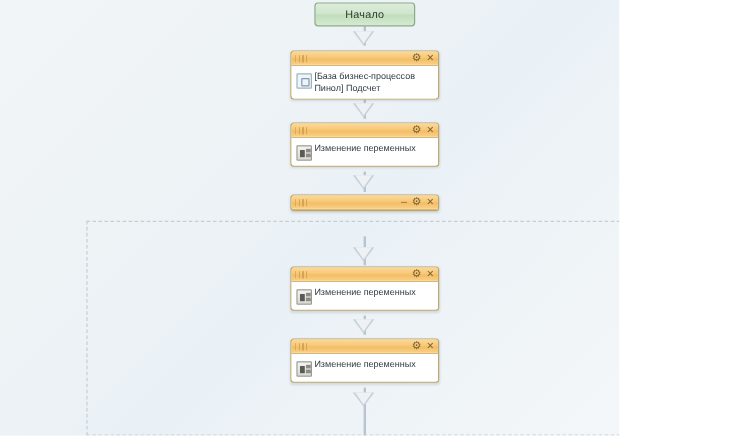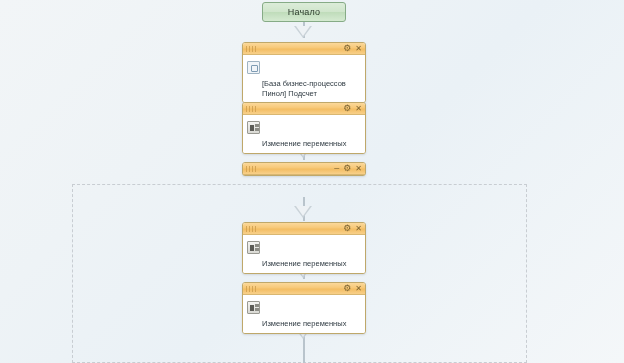--- a/index.html
+++ b/index.html
@@ -8,21 +8,21 @@
   }
   body {
     width: 624px;
     height: 363px;
     font-family: "Liberation Sans", sans-serif;
     overflow: hidden;
   }
 
   #canvas {
     position: relative;
-    width: 624px;
+    width: 516px;
     height: 363px;
     background: linear-gradient(135deg, #f2f5f7 0%, #eef3f6 30%, #eaf1f6 55%, #f4f7f9 100%);
     overflow: hidden;
   }
 
   
   .loop-container {
     position: absolute;
     left: 72px;
     top: 184px;
@@ -145,21 +145,20 @@
     min-height: 22px;
     box-sizing: border-box;
   }
   .node .body .text {
     font-size: 7.5px;
     line-height: 9.5px;
     color: #2f3a42;
     padding-top: 1px;
     padding-left: 2px;
     word-break: break-word;
-    margin-top: 20px;
   }
 
   
   .ico {
     flex: 0 0 auto;
     width: 13px;
     height: 13px;
     margin-top: 3px;
     border: 1px solid #9fb3c2;
     background: #f0f4f8;

